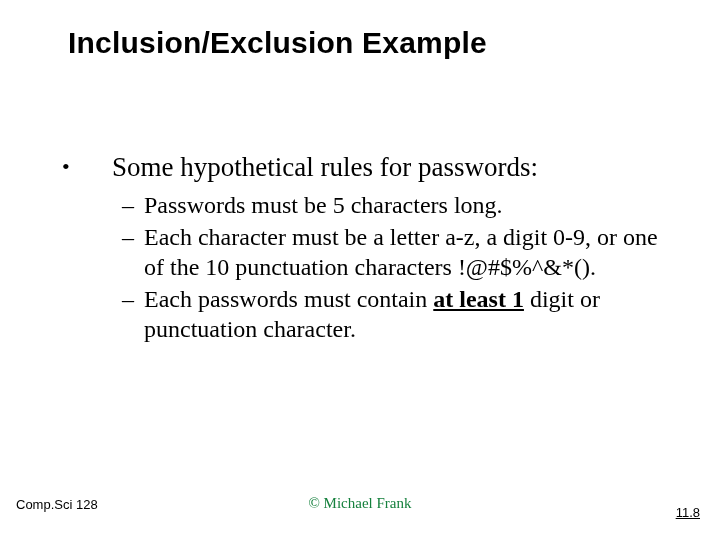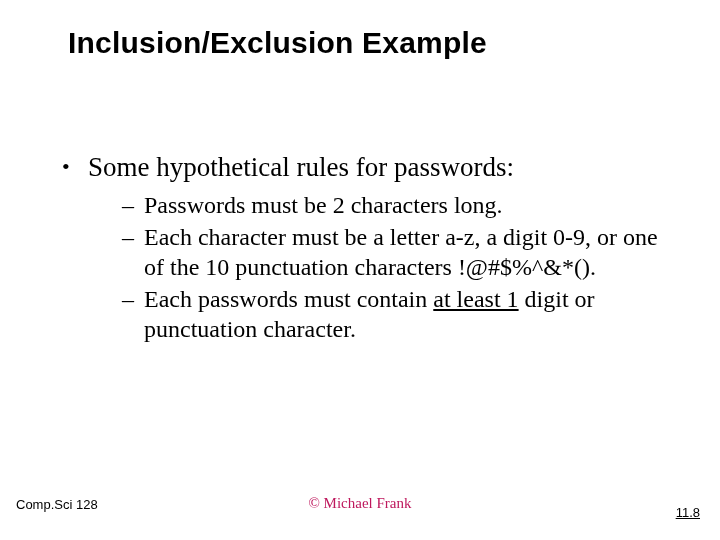--- a/index.html
+++ b/index.html
@@ -42,20 +42,21 @@
   .bullet-dot {
     font-size: 22px;
     line-height: 34px;
     width: 26px;
     flex: 0 0 26px;
     text-align: left;
   }
   .bullet-text {
     font-size: 27px;
     line-height: 34px;
+    margin-left: 24px;
   }
   .sub-list {
     margin-left: 60px;
     margin-top: 2px;
   }
   .sub-row {
     display: flex;
     align-items: flex-start;
     margin-bottom: 2px;
   }
@@ -65,38 +66,39 @@
     width: 22px;
     flex: 0 0 22px;
   }
   .sub-text {
     font-size: 24px;
     line-height: 30px;
     max-width: 540px;
   }
   .underline {
     text-decoration: underline;
+    font-weight: bold;
   }
   .footer-left {
     position: absolute;
     bottom: 20px;
     left: 16px;
     font-family: Arial, Helvetica, sans-serif;
     font-size: 13px;
     color: #000000;
   }
   .footer-center {
     position: absolute;
     bottom: 20px;
     left: 0;
     right: 0;
     text-align: center;
     font-family: "Times New Roman", Times, serif;
     font-size: 15px;
-    color: #be185d;
+    color: #15803d;
   }
   .footer-right {
     position: absolute;
     bottom: 12px;
     right: 20px;
     font-family: Arial, Helvetica, sans-serif;
     font-size: 13px;
     color: #000000;
     text-decoration: underline;
   }
@@ -110,21 +112,21 @@
 
   <div class="body">
     <div class="bullet-row">
       <div class="bullet-dot">•</div>
       <div class="bullet-text">Some hypothetical rules for passwords:</div>
     </div>
 
     <div class="sub-list">
       <div class="sub-row">
         <div class="sub-dash">–</div>
-        <div class="sub-text">Passwords must be 2 characters long.</div>
+        <div class="sub-text">Passwords must be 5 characters long.</div>
       </div>
       <div class="sub-row">
         <div class="sub-dash">–</div>
         <div class="sub-text">Each character must be a letter a-z, a digit 0-9, or one of the 10 punctuation characters !@#$%^&amp;*().</div>
       </div>
       <div class="sub-row">
         <div class="sub-dash">–</div>
         <div class="sub-text">
           <span>Each passwords must contain </span><span class="underline">at least 1</span><span> digit or punctuation character.</span>
         </div>

